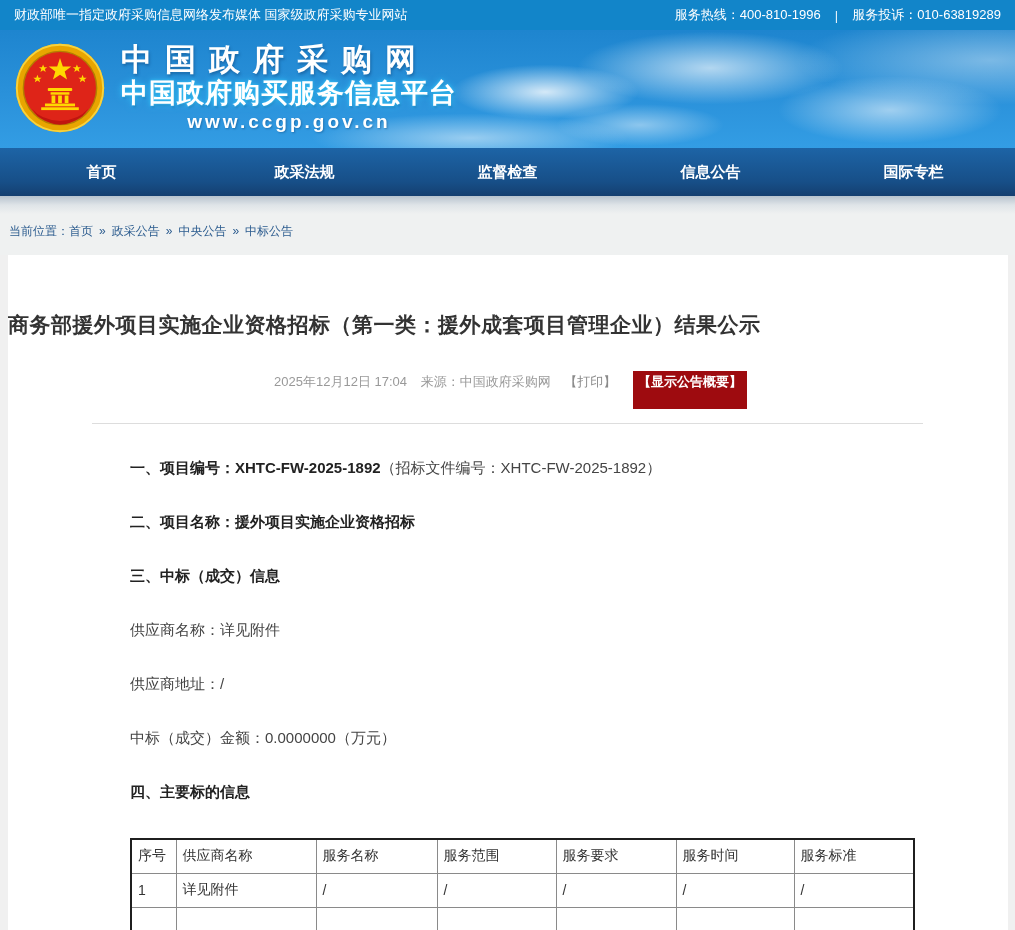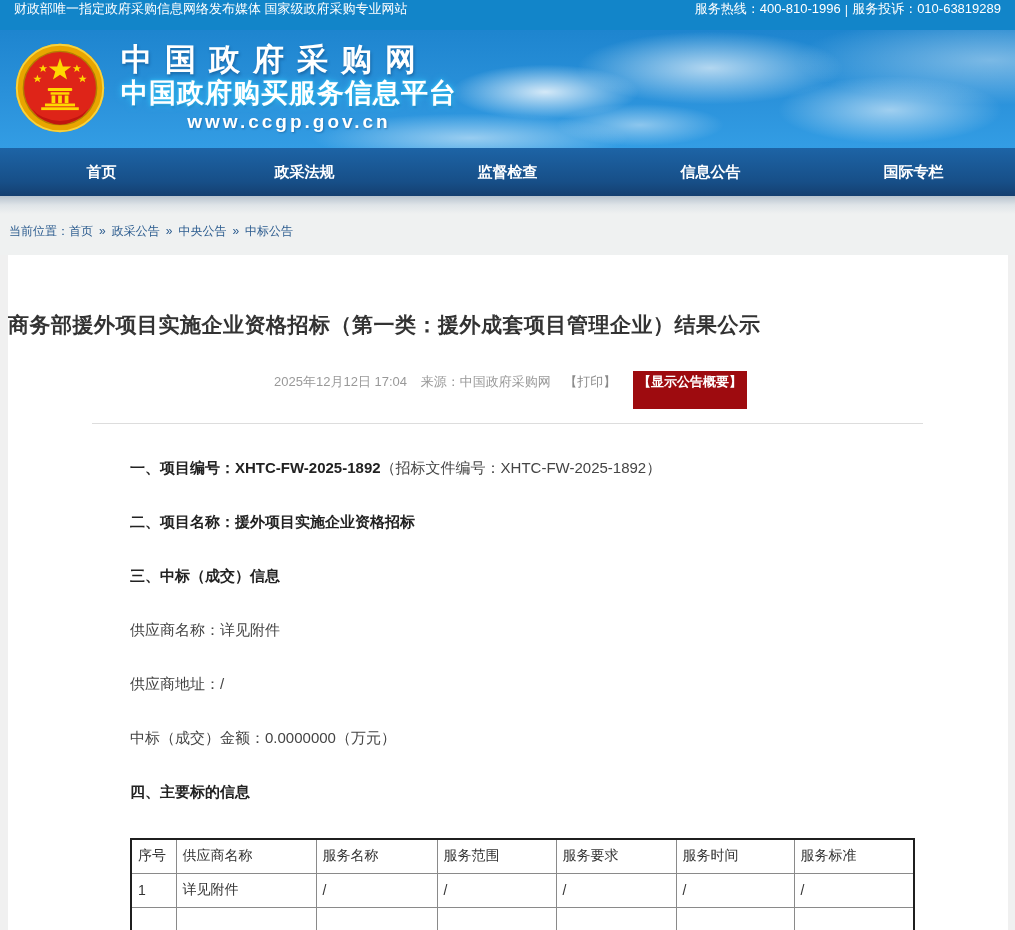--- a/index.html
+++ b/index.html
@@ -7,24 +7,24 @@
   body {
     font-family: "Liberation Sans", "DejaVu Sans", sans-serif;
     background: #f0f0f0;
     width: 1015px;
     height: 930px;
     overflow: hidden;
   }
   
   .topbar {
     height: 30px; background: #1285c9; color: #fff;
-    display: flex; justify-content: space-between; align-items: flex-start;
+    display: flex; justify-content: space-between; align-items: center;
     padding: 0 14px; font-size: 13px; white-space: nowrap;
   }
-  .topbar .right { display: flex; align-items: center; }
+  .topbar .right { display: flex; align-items: center; gap: 10px; }
   .topbar .sep { opacity: .9; padding: 0 4px; }
   
   .masthead {
     height: 118px; position: relative; overflow: hidden;
     background: linear-gradient(180deg, #1e85cf 0%, #2a91da 55%, #339de4 100%);
     background-color: #2a91da;
   }
   .masthead .clouds {
     position: absolute; inset: 0; pointer-events: none;
     background:

